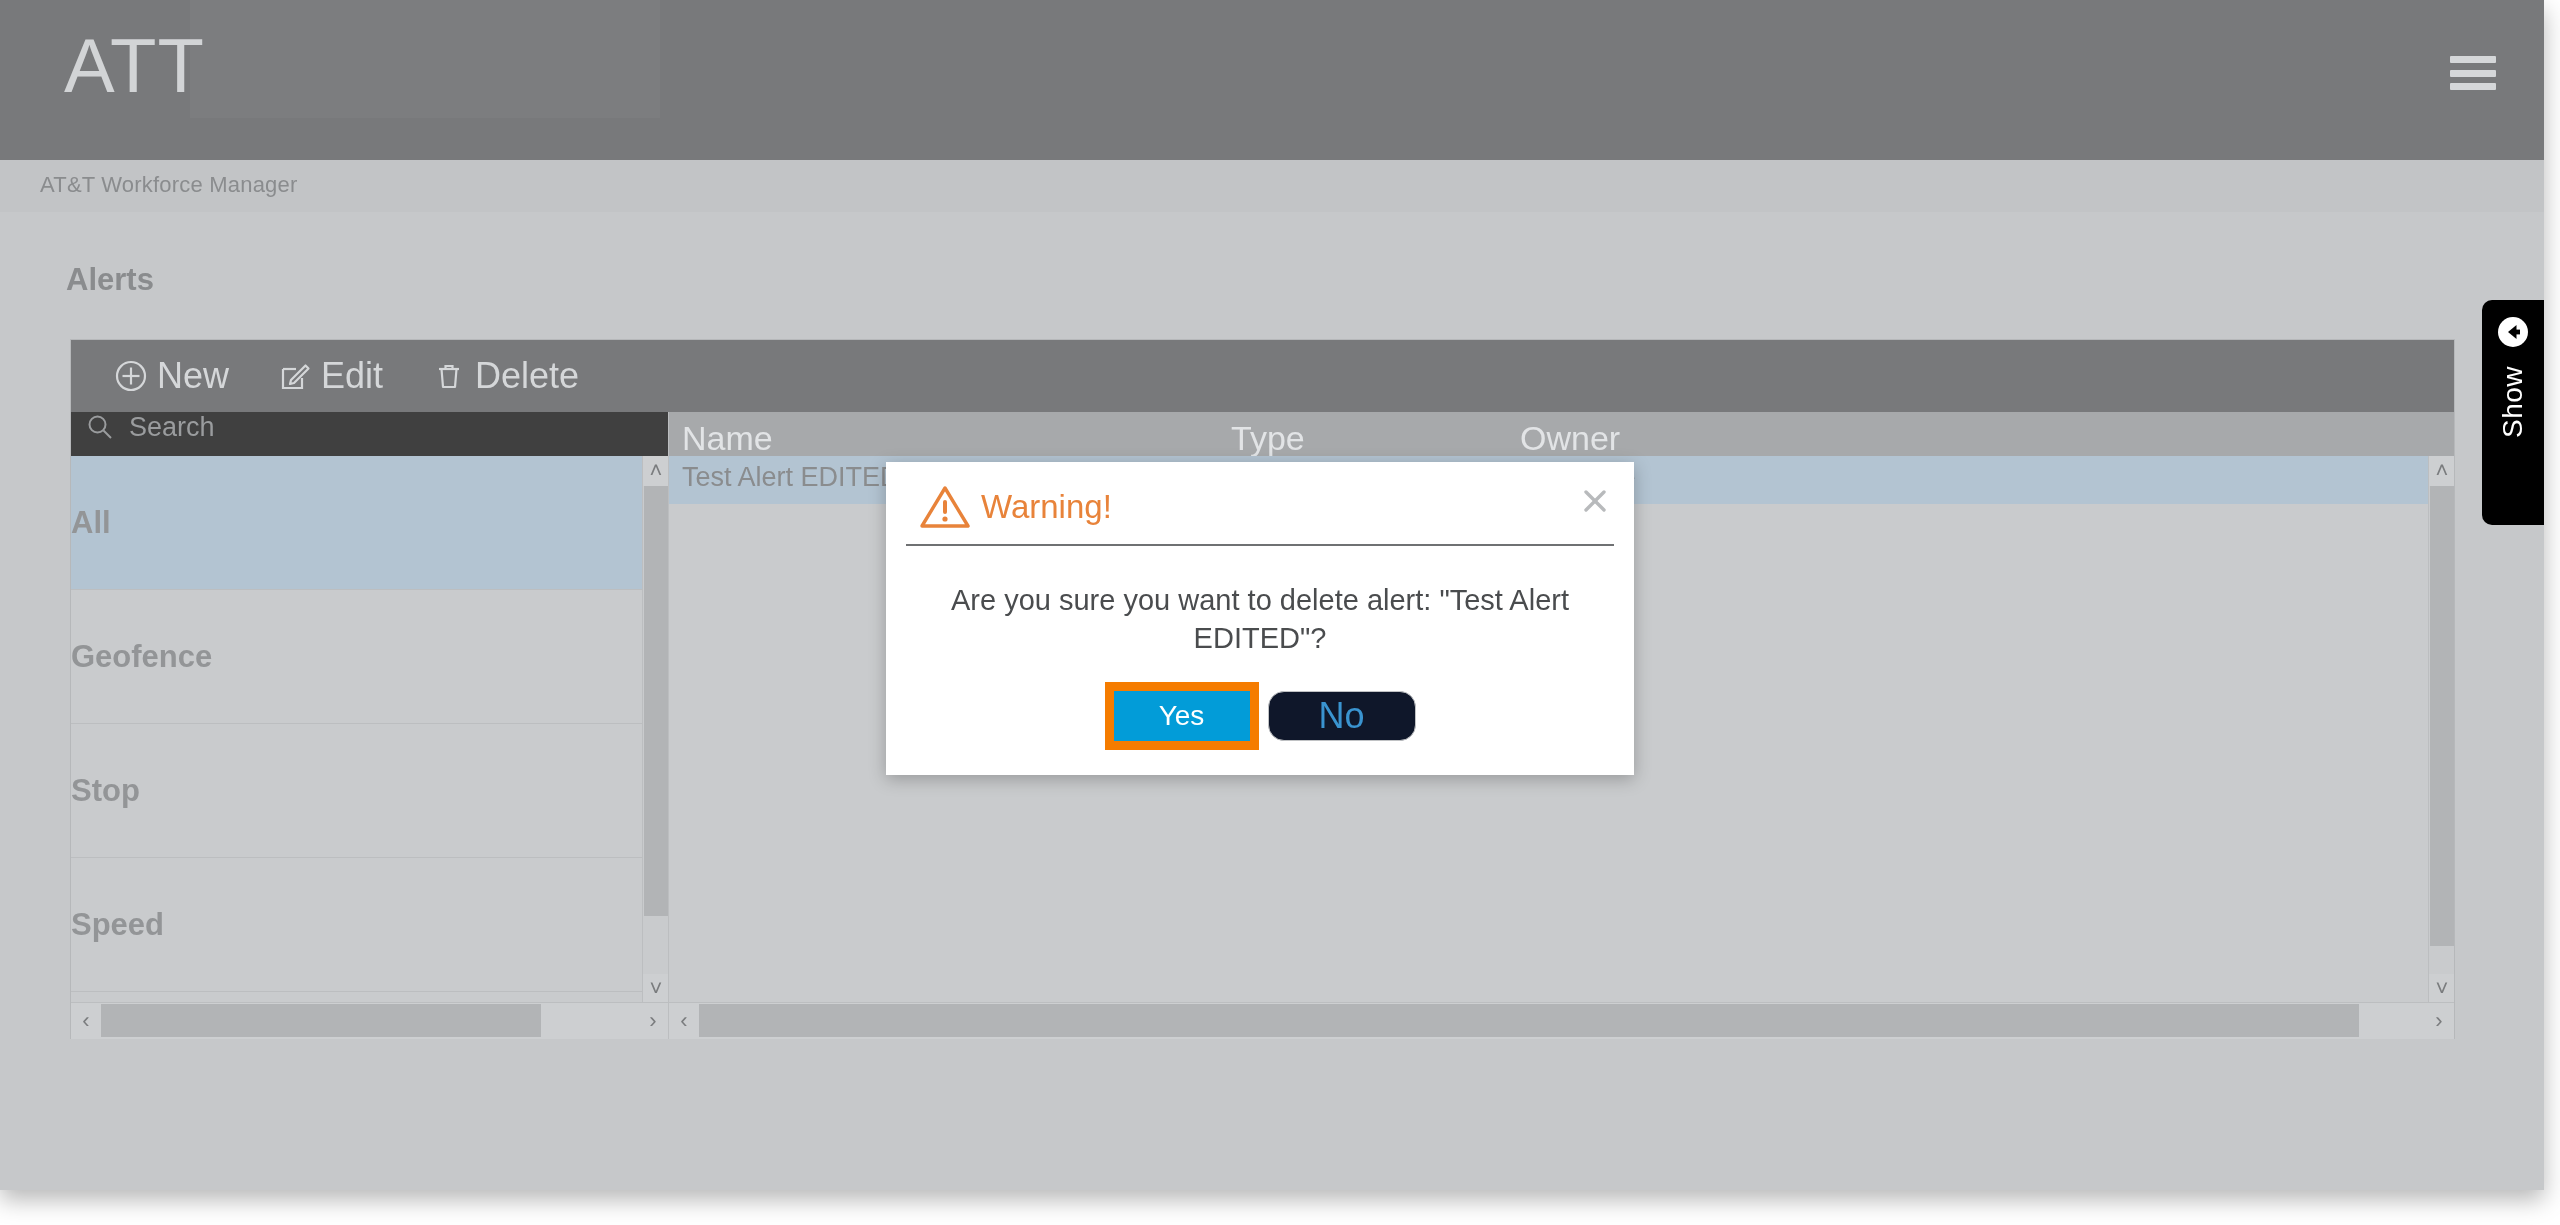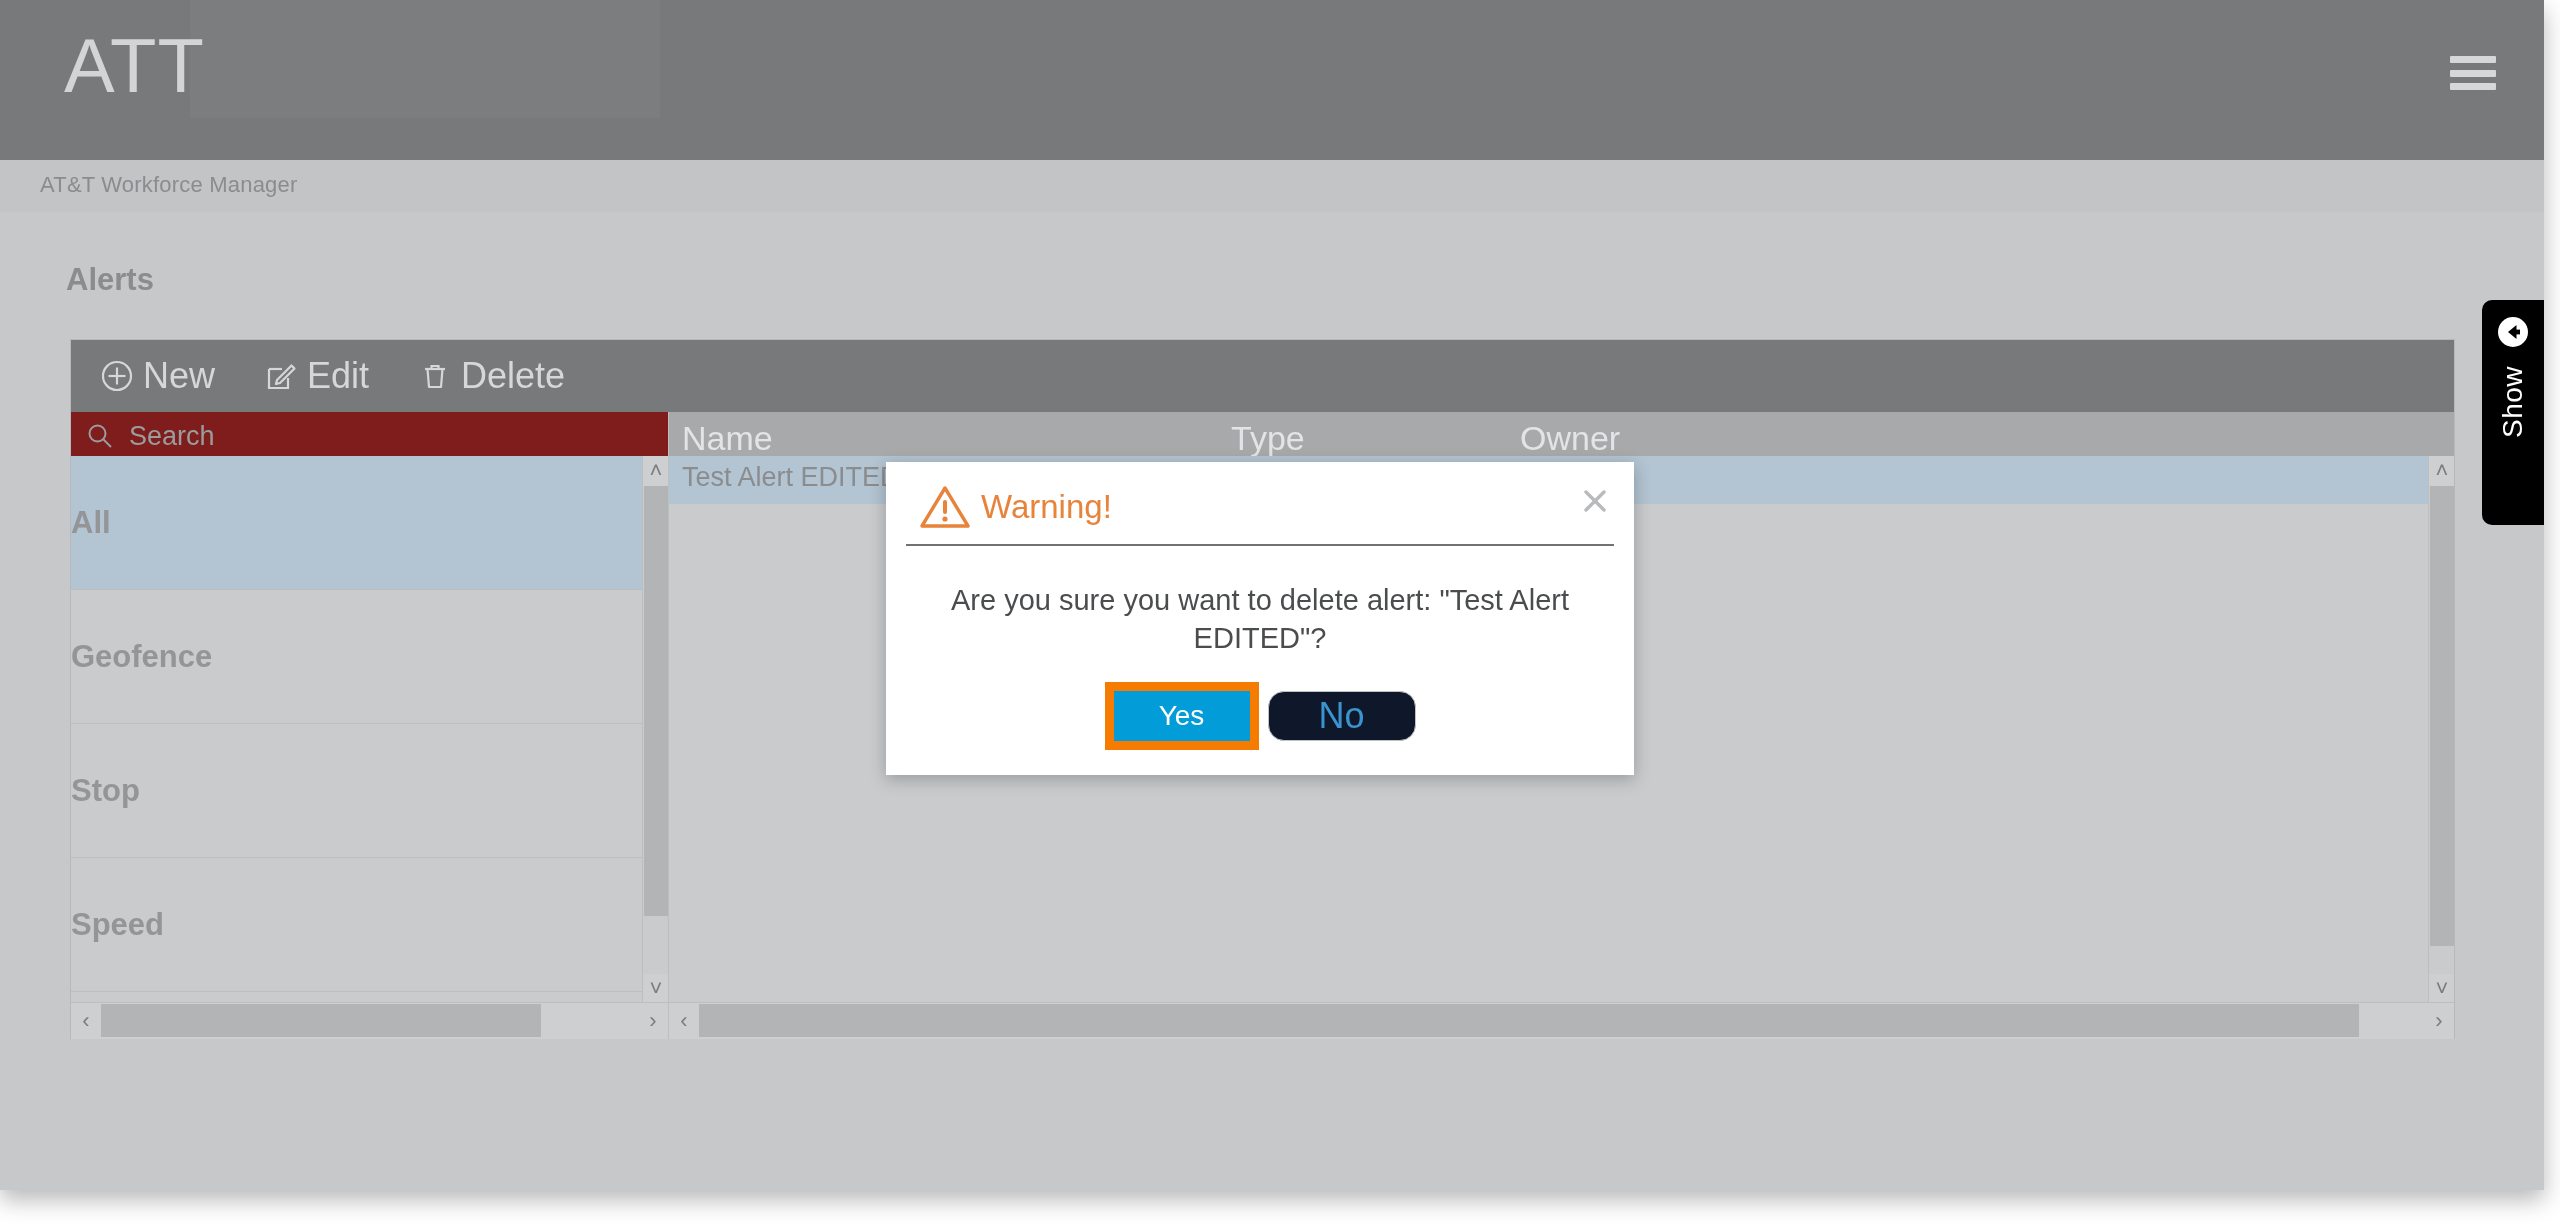--- a/index.html
+++ b/index.html
@@ -117,21 +117,21 @@
 
   
   #toolbar {
     position: absolute;
     left: 0; top: 0;
     width: 2383px;
     height: 72px;
     background: #78797b;
     display: flex;
     align-items: center;
-    padding-left: 28px;
+    padding-left: 42px;
   }
   .tool-btn {
     display: flex;
     align-items: center;
     gap: 8px;
     margin-right: 48px;
     cursor: pointer;
     color: #d5d7d9;
     font-size: 36px;
     line-height: 1;
@@ -149,23 +149,23 @@
   #subbar {
     position: absolute;
     left: 0; top: 72px;
     width: 2383px;
     height: 44px;
     display: flex;
   }
   #search-cell {
     width: 598px;
     height: 48px;
-    background: #7f1d1d;
-    display: flex;
-    align-items: center;
+    background: #404040;
+    display: flex;
+    align-items: flex-start;
     padding-left: 14px;
     gap: 14px;
     border-right: 1px solid #bcbec0;
   }
   #search-icon svg { display: block; }
   #search-input {
     flex: 1;
     border: none;
     outline: none;
     background: transparent;

